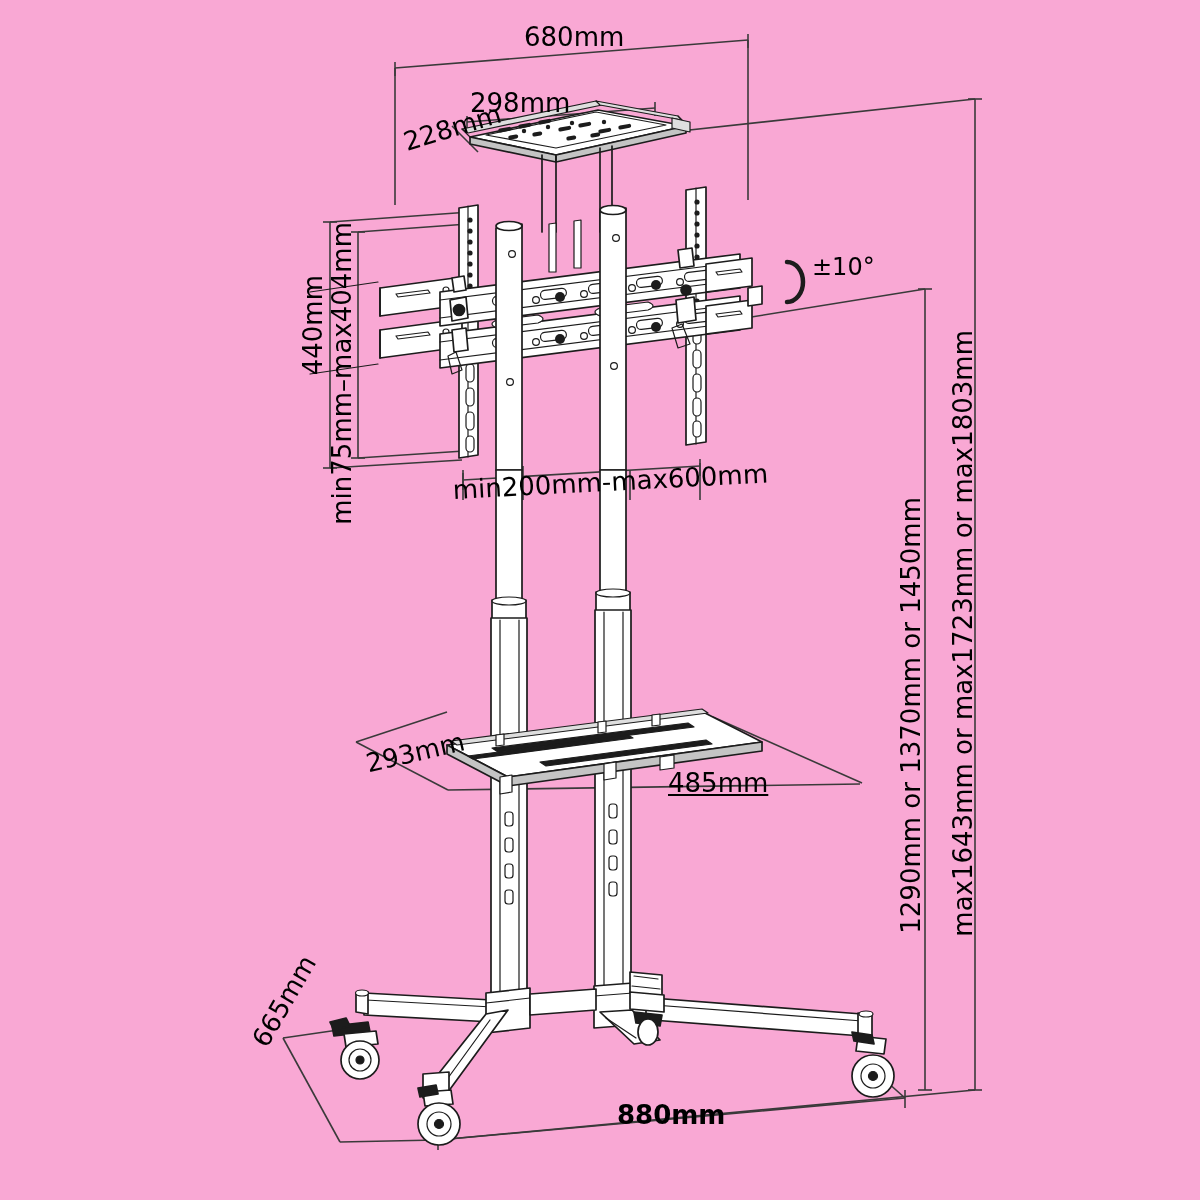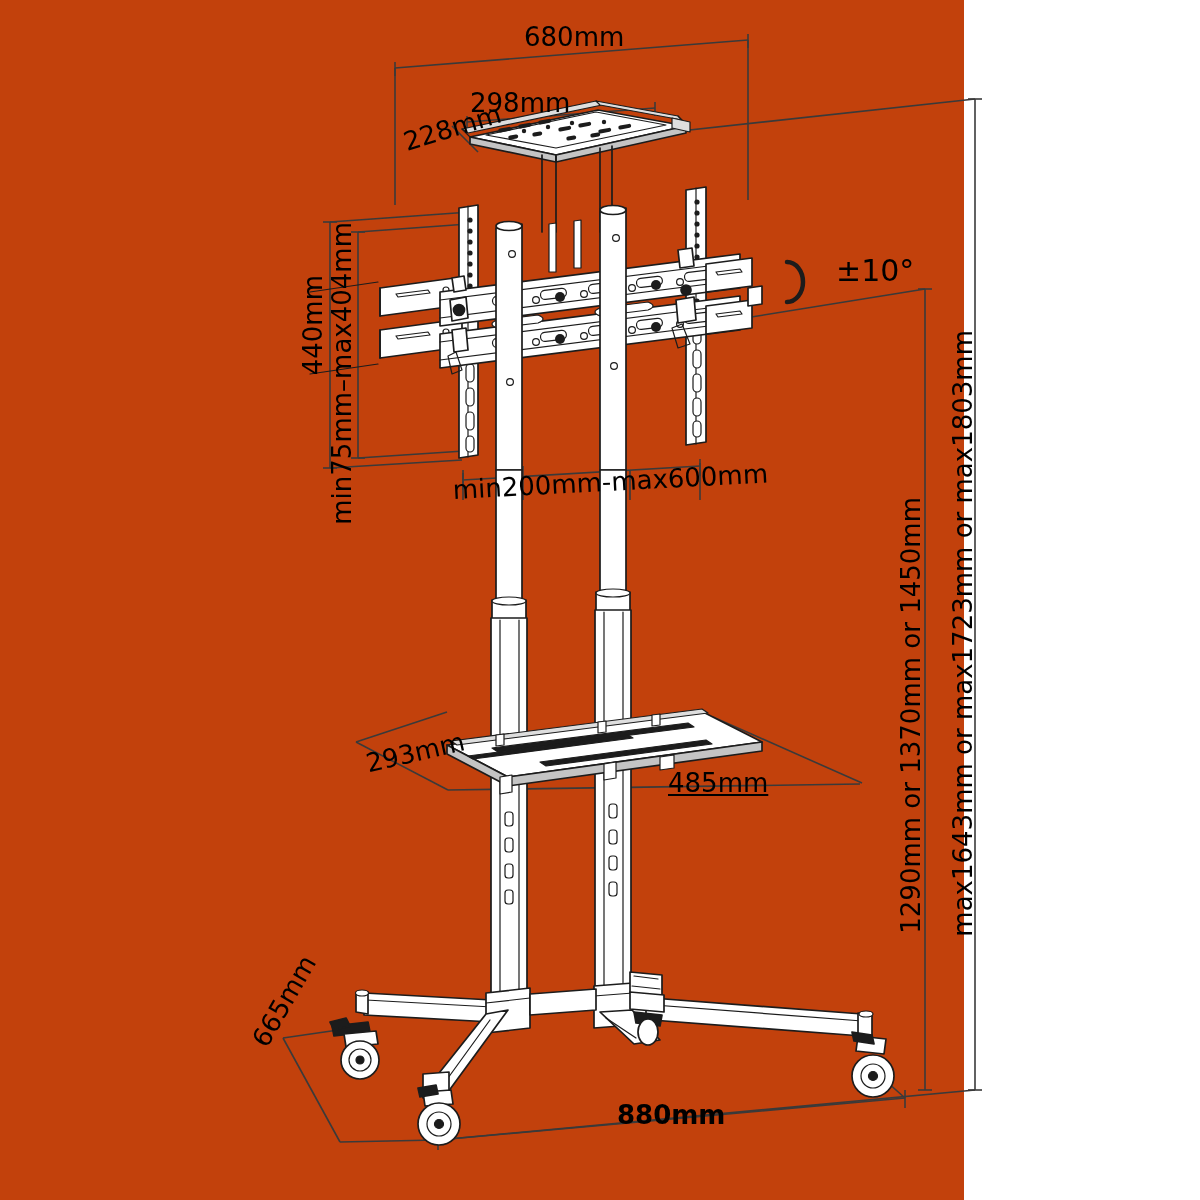--- a/index.html
+++ b/index.html
@@ -1,18 +1,18 @@
 <!DOCTYPE html>
 <html><head>
 <meta charset="utf-8">
 <style>
   html,body{margin:0;padding:0;background:#ffffff;}
   body{width:1200px;height:1200px;overflow:hidden;
        font-family:"DejaVu Sans","Liberation Sans",sans-serif;}
-  #stage{position:relative;width:964px;height:1200px;background:#c2410c;}
+  #stage{position:relative;width:1200px;height:1200px;background:#f9a8d4;}
   svg{display:block;}
   .dim{font-family:"DejaVu Sans","Liberation Sans",sans-serif;
        font-size:26px;fill:#2b2b2b;}
   .ln{stroke:#3a3a3a;stroke-width:1.6;fill:none;}
   .pt{stroke:#1c1c1c;stroke-width:1.7;fill:none;stroke-linejoin:round;stroke-linecap:round;}
   .pt-t{stroke:#1c1c1c;stroke-width:1.2;fill:none;stroke-linejoin:round;stroke-linecap:round;}
   .fillw{fill:#ffffff;}
   .fillk{fill:#1c1c1c;}
   .fillg{fill:#dedede;}
   .fillgg{fill:#c4c4c4;}
@@ -471,21 +471,21 @@
 <div class="dim" style="position:absolute;left:524px;top:22px;">680mm</div>
 
 <div class="dim" style="position:absolute;left:470px;top:88px;">298mm</div>
 
 <div class="dim" style="position:absolute;left:400px;top:128px;transform:rotate(-17deg);transform-origin:left top;">228mm</div>
 
 <div class="dim" style="position:absolute;left:298px;top:275px;writing-mode:vertical-rl;transform:rotate(180deg);">440mm</div>
 
 <div class="dim" style="position:absolute;left:327px;top:222px;writing-mode:vertical-rl;transform:rotate(180deg);">min75mm–max404mm</div>
 
-<div class="dim" style="position:absolute;left:812px;top:253px;font-size:30px;margin-left:24px;">±10°</div>
+<div class="dim" style="position:absolute;left:812px;top:253px;font-size:24px;">±10°</div>
 
 <div class="dim" style="position:absolute;left:452px;top:475px;transform:rotate(-3deg);transform-origin:left top;">min200mm-max600mm</div>
 
 <div class="dim" style="position:absolute;left:363px;top:749px;transform:rotate(-13deg);transform-origin:left top;">293mm</div>
 
 <div class="dim" style="position:absolute;left:668px;top:768px;text-decoration:underline;">485mm</div>
 
 <div class="dim" style="position:absolute;left:896px;top:497px;writing-mode:vertical-rl;transform:rotate(180deg);">1290mm or 1370mm or 1450mm</div>
 
 <div class="dim" style="position:absolute;left:948px;top:330px;writing-mode:vertical-rl;transform:rotate(180deg);">max1643mm or max1723mm or max1803mm</div>

